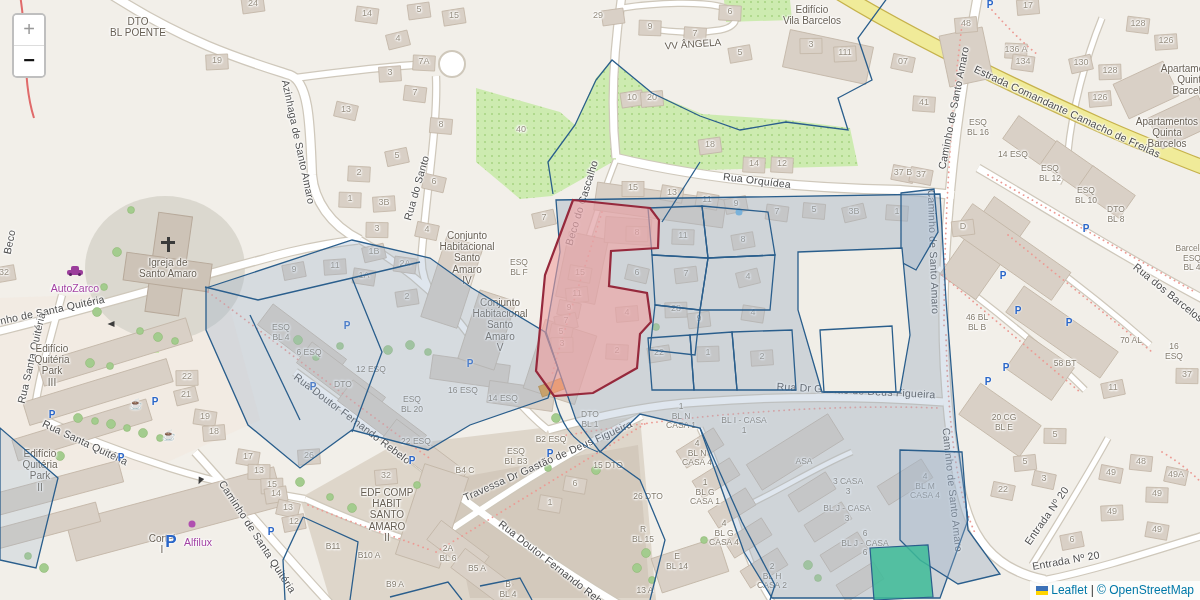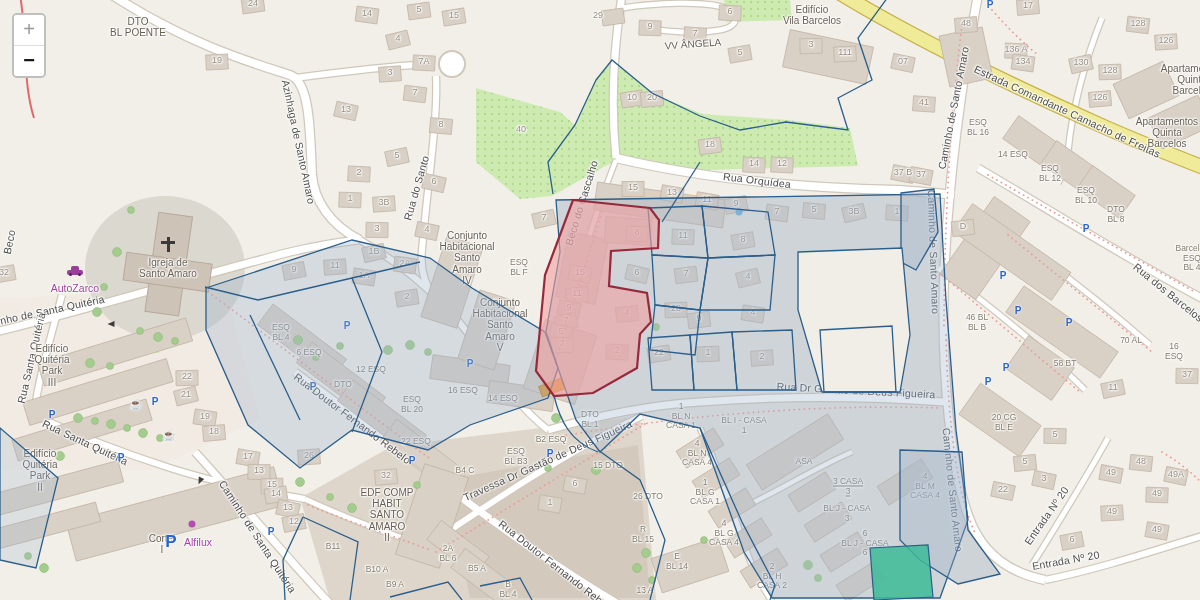--- a/index.html
+++ b/index.html
@@ -420,21 +420,21 @@
       <span class="lbl place sm" style="position: absolute; left: 416px; top: 442px; transform: translate(-50%, -50%);">22 ESQ</span>
       <span class="lbl place sm" style="position: absolute; left: 463px; top: 391px; transform: translate(-50%, -50%);">16 ESQ</span>
       <span class="lbl place sm" style="position: absolute; left: 503px; top: 399px; transform: translate(-50%, -50%);">14 ESQ</span>
       <span class="lbl place sm" style="position: absolute; left: 590px; top: 420px; transform: translate(-50%, -50%);">DTO
 BL 1</span>
       <span class="lbl place sm" style="position: absolute; left: 551px; top: 440px; transform: translate(-50%, -50%);">B2 ESQ</span>
       <span class="lbl place sm" style="position: absolute; left: 516px; top: 457px; transform: translate(-50%, -50%);">ESQ
 BL B3</span>
       <span class="lbl place sm" style="position: absolute; left: 465px; top: 471px; transform: translate(-50%, -50%);">B4 C</span>
       <span class="lbl place sm" style="position: absolute; left: 333px; top: 547px; transform: translate(-50%, -50%);">B11</span>
-      <span class="lbl place sm" style="position: absolute; left: 369px; top: 570px; transform: translate(-50%, -50%); margin-left: 8px;">B10 A</span>
+      <span class="lbl place sm" style="position: absolute; left: 369px; top: 556px; transform: translate(-50%, -50%);">B10 A</span>
       <span class="lbl place sm" style="position: absolute; left: 395px; top: 577px; transform: translate(-50%, -50%); margin-top: 8px;">B9 A</span>
       <span class="lbl place sm" style="position: absolute; left: 448px; top: 554px; transform: translate(-50%, -50%);">2A
 BL 6</span>
       <span class="lbl place sm" style="position: absolute; left: 477px; top: 569px; transform: translate(-50%, -50%);">B5 A</span>
       <span class="lbl place sm" style="position: absolute; left: 508px; top: 590px; transform: translate(-50%, -50%);">B
 BL 4</span>
       <span class="lbl place sm" style="position: absolute; left: 608px; top: 466px; transform: translate(-50%, -50%);">15 DTO</span>
       <span class="lbl place sm" style="position: absolute; left: 648px; top: 497px; transform: translate(-50%, -50%);">26 DTO</span>
       <span class="lbl place sm" style="position: absolute; left: 643px; top: 535px; transform: translate(-50%, -50%);">R
 BL 15</span>
@@ -452,21 +452,21 @@
       <span class="lbl place sm" style="position: absolute; left: 705px; top: 492px; transform: translate(-50%, -50%);">1
 BL G
 CASA 1</span>
       <span class="lbl place sm" style="position: absolute; left: 724px; top: 533px; transform: translate(-50%, -50%);">4
 BL G
 CASA 4</span>
       <span class="lbl place sm" style="position: absolute; left: 772px; top: 576px; transform: translate(-50%, -50%);">2
 BL H
 CASA 2</span>
       <span class="lbl place sm" style="position: absolute; left: 804px; top: 462px; transform: translate(-50%, -50%);">ASA</span>
-      <span class="lbl place sm" style="position: absolute; left: 848px; top: 487px; transform: translate(-50%, -50%); text-decoration: underline;">3 CASA
+      <span class="lbl place sm" style="position: absolute; left: 848px; top: 487px; transform: translate(-50%, -50%);">3 CASA
 3</span>
       <span class="lbl place sm" style="position: absolute; left: 847px; top: 514px; transform: translate(-50%, -50%);">BL J - CASA
 3</span>
       <span class="lbl place sm" style="position: absolute; left: 865px; top: 543px; transform: translate(-50%, -50%);">6
 BL J - CASA
 6</span>
       <span class="lbl place sm" style="position: absolute; left: 925px; top: 486px; transform: translate(-50%, -50%);">4
 BL M
 CASA 4</span>
       <span class="lbl place sm" style="position: absolute; left: 977px; top: 323px; transform: translate(-50%, -50%);">46 BL
@@ -658,13 +658,18 @@
       </g>
     <polygon points="573,200 650,208 659,220 658,248 611,251 609,286 647,293 651,322 640,334 637,368 593,393 554,396 536,371 545,275 557,243" fill="rgba(242,160,160,0.6)" stroke="#96293c" stroke-width="2.2"></polygon>
     <polygon points="870,548 928,545 933,597 874,600" fill="#3dbb98" fill-opacity="0.85" stroke="#2a5e8c" stroke-width="1.2"></polygon>
   </svg>
 
   <div id="zoomctl">
     <div id="zoomin">+</div>
     <div id="zoomout">−</div>
   </div>
 
+  <div id="attrib">
+    <span class="flag"><i class="b"></i><i class="y"></i></span><a>Leaflet</a>
+    <span>|</span>
+    <a>© OpenStreetMap</a>
+  </div>
 </div>
 
 </body></html>

